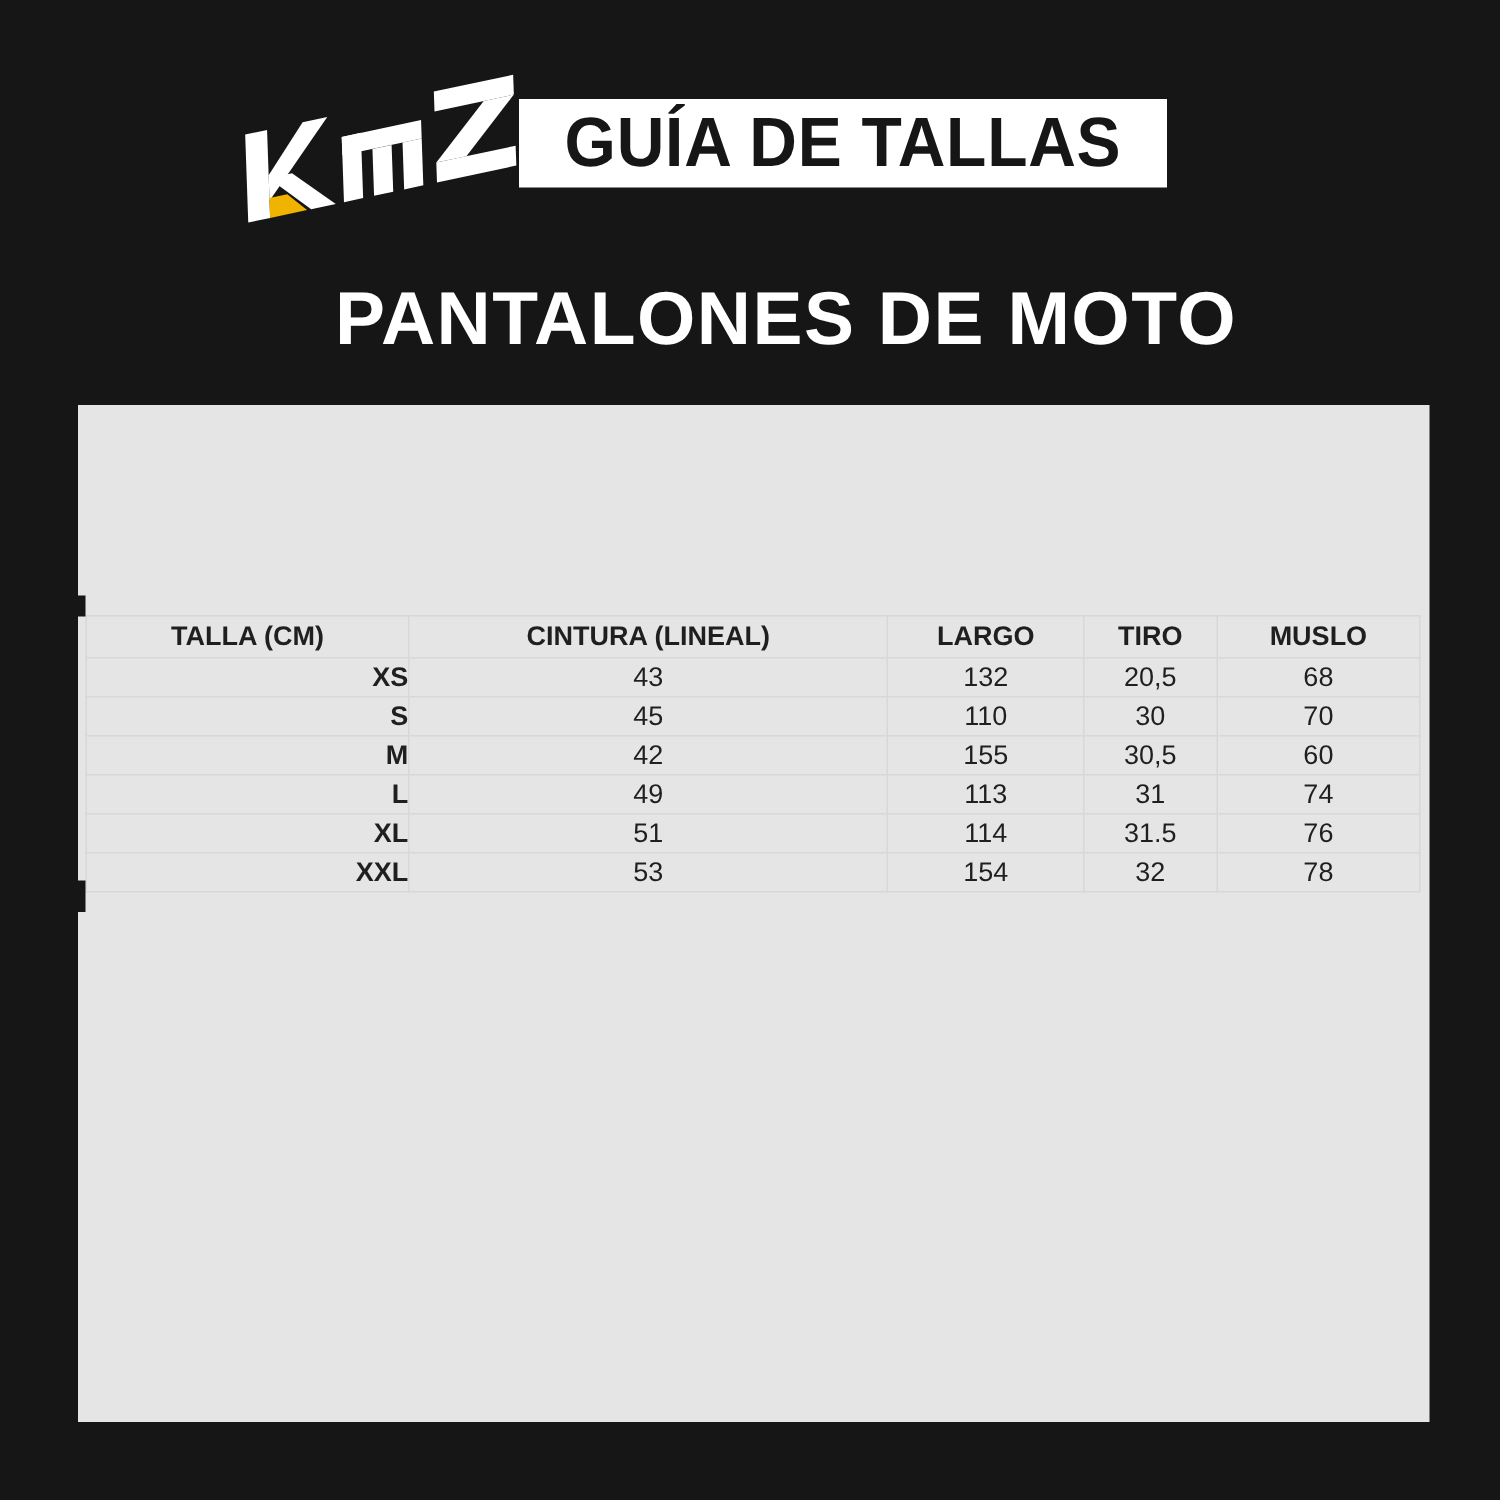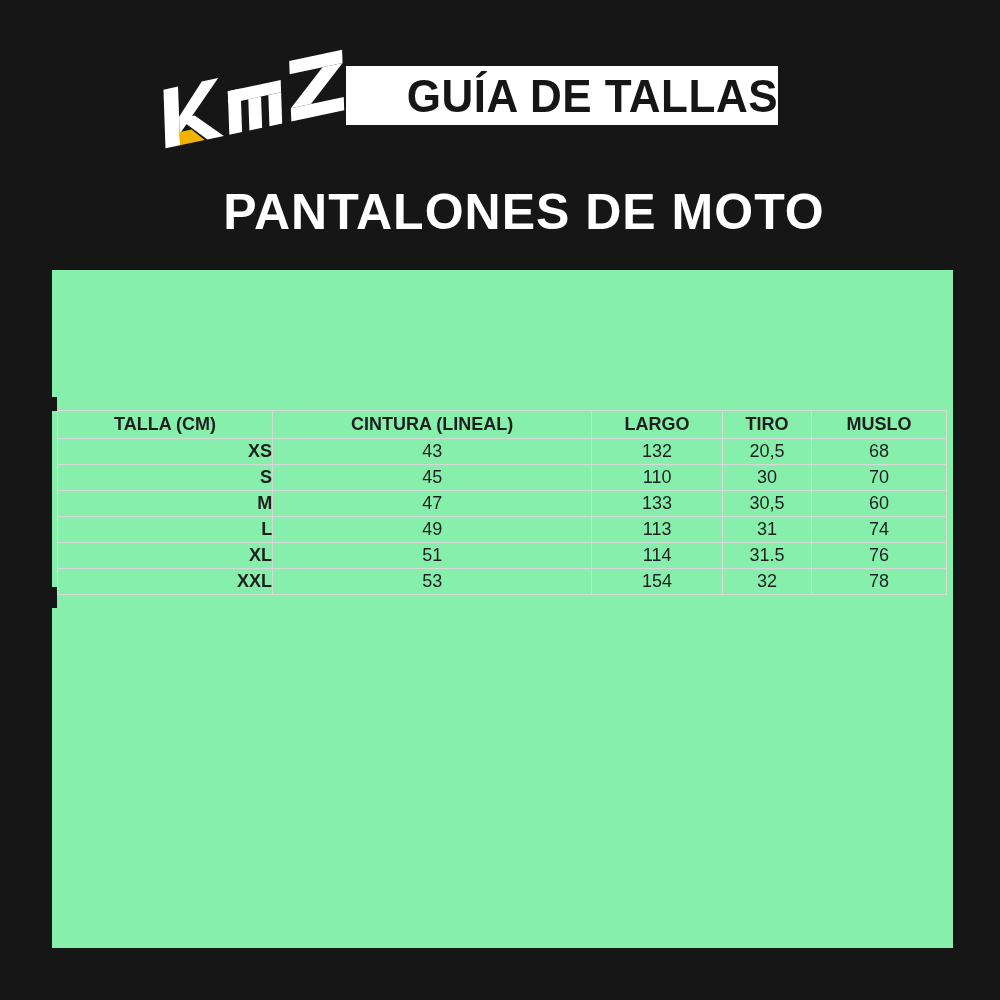--- a/index.html
+++ b/index.html
@@ -22,21 +22,21 @@
   
   .badge {
     position: absolute;
     left: 346px;
     top: 66px;
     width: 432px;
     height: 59px;
     background: #ffffff;
     display: flex;
     align-items: center;
-    justify-content: flex-end;
+    justify-content: center;
   }
   .badge-label {
     color: #161616;
     font-weight: bold;
     font-size: 44px;
     letter-spacing: 0.5px;
     transform: scaleY(1.06);
     white-space: nowrap;
   }
   
@@ -54,21 +54,21 @@
     white-space: nowrap;
     padding-left: 24px;
   }
   
   .panel {
     position: absolute;
     left: 52px;
     top: 270px;
     width: 901px;
     height: 678px;
-    background: #86efac;
+    background: #e5e5e5;
   }
   
   .size-table {
     position: absolute;
     left: 5px;
     top: 140px;
     width: 890px;
     border-collapse: collapse;
     table-layout: fixed;
   }
@@ -158,22 +158,22 @@
         </tr>
         <tr>
           <td class="size-cell">S</td>
           <td>45</td>
           <td>110</td>
           <td>30</td>
           <td>70</td>
         </tr>
         <tr>
           <td class="size-cell">M</td>
-          <td>47</td>
-          <td>133</td>
+          <td>42</td>
+          <td>155</td>
           <td>30,5</td>
           <td>60</td>
         </tr>
         <tr>
           <td class="size-cell">L</td>
           <td>49</td>
           <td>113</td>
           <td>31</td>
           <td>74</td>
         </tr>

